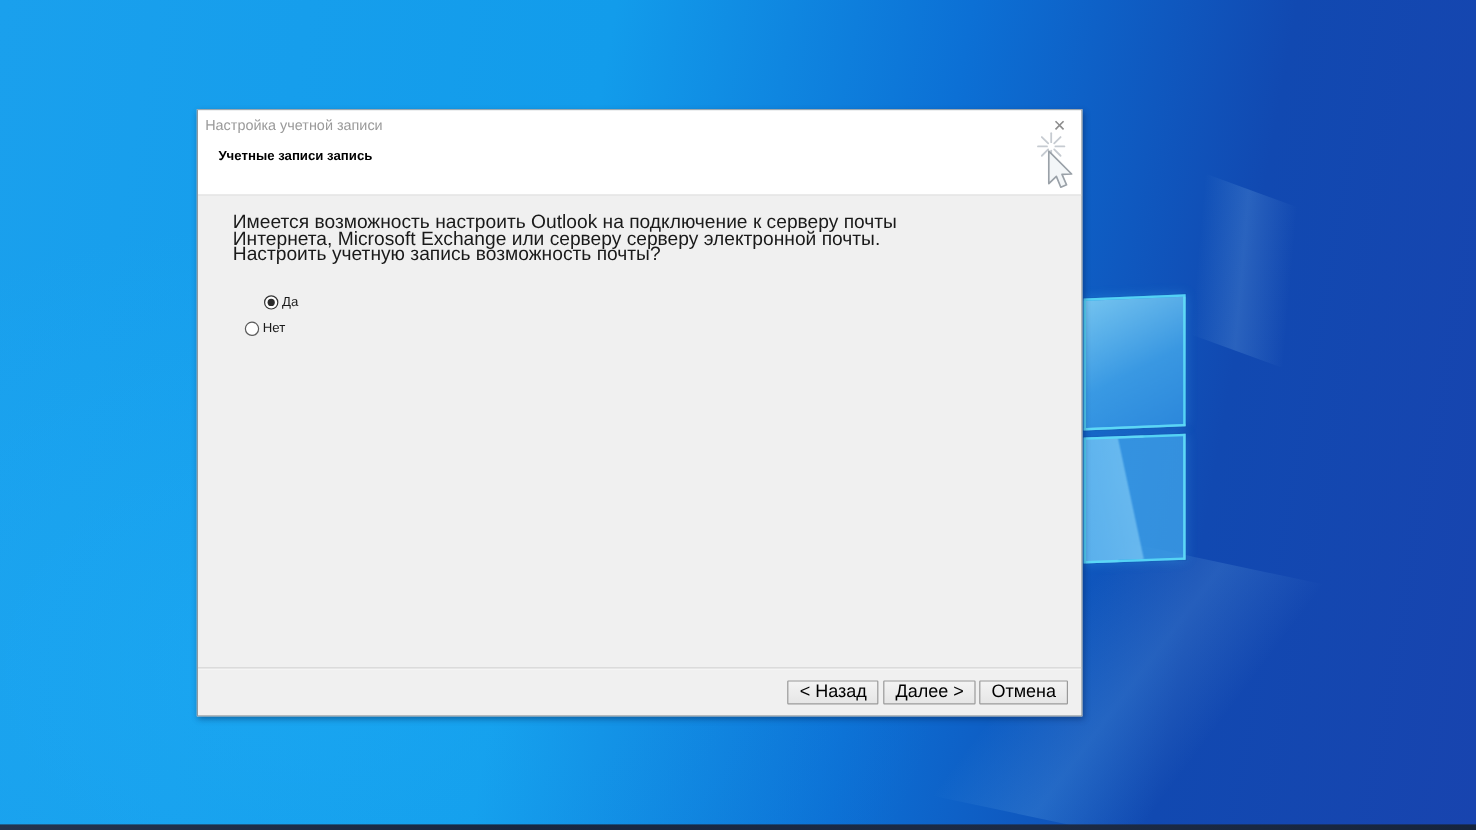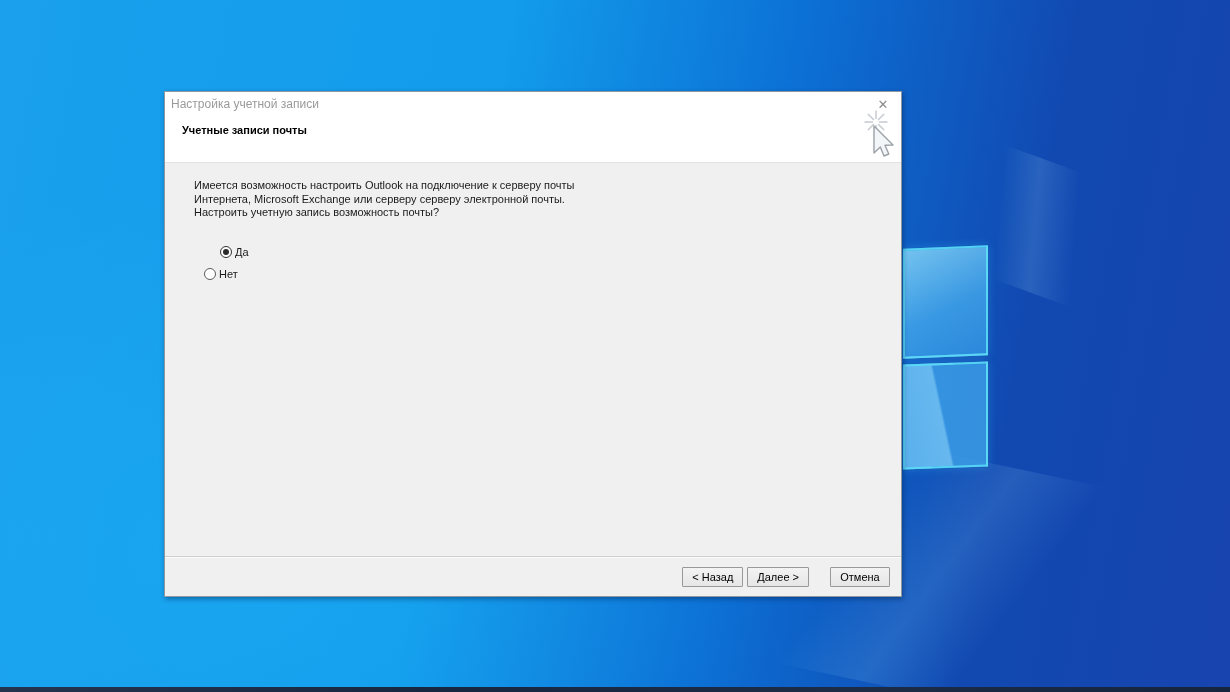--- a/index.html
+++ b/index.html
@@ -65,21 +65,21 @@
     font-size:11px; font-weight:bold; color:#000000; white-space:nowrap;
   }
   .busy-cursor { position:absolute; right:3px; top:18px; width:36px; height:50px; z-index:5; }
 
   .body-area {
     position:relative; height:394px; background:#f0f0f0;
     border-top:1px solid #e2e2e2;
   }
   .body-text {
     position:absolute; left:29px; top:16px;
-    font-size:11px; line-height:13.5px; color:#1a1a1a; white-space:nowrap;
+    font-size:16px; line-height:13.5px; color:#1a1a1a; white-space:nowrap;
   }
   .option {
     position:absolute; left:39px; display:flex; align-items:center;
     font-size:11px; color:#1a1a1a; cursor:default;
   }
   .option-yes { top:83px;margin-left:16px; }
   .option-no  { top:105px;justify-content:space-between; }
   .radio {
     width:12px; height:12px; border-radius:50%;
     border:1px solid #5a5a5a; background:#ffffff;
@@ -92,26 +92,26 @@
   }
 
   .footer {
     height:40px; background:#f0f0f0; border-top:1px solid #cfcfcf;
     box-shadow:inset 0 1px 0 #fafafa;
     display:flex; align-items:center; justify-content:flex-end;
     padding-right:11px;
   }
   .btn {
     min-width:60px; height:20px; padding:0 9px;
-    font-family:inherit; font-size:11px; color:#000000;
+    font-family:inherit; font-size:15px; color:#000000;
     background:linear-gradient(#f3f3f3, #e6e6e6);
     border:1px solid #999999; border-radius:1px;
     margin-left:4px; cursor:default;
   }
-  .btn-cancel { margin-left:21px; }
+  .btn-cancel { margin-left:3px; }
 </style>
 </head>
 <body>
 
 <div class="desktop">
   <div class="beam beam-top"></div>
   <div class="beam beam-bottom"></div>
   <div class="pane pane-top"></div>
   <div class="pane pane-bottom"></div>
   <div class="taskbar"></div>
@@ -120,21 +120,21 @@
 <div class="dialog">
 
   <div class="titlebar">
     <span class="dialog-title">Настройка учетной записи</span>
     <span class="close-btn">
       <span>✕</span>
     </span>
   </div>
 
   <div class="header-area">
-    <span class="page-title">Учетные записи почты</span>
+    <span class="page-title">Учетные записи запись</span>
   </div>
 
   <svg class="busy-cursor" viewBox="0 0 36 50">
     <g stroke="#c6cbd1" stroke-width="1.5" stroke-linecap="round">
       <line x1="17.5" y1="12" x2="25" y2="12"></line>
       <line x1="16.5" y1="9.5" x2="21.8" y2="4.2"></line>
       <line x1="14" y1="8.5" x2="14" y2="1"></line>
       <line x1="11.5" y1="9.5" x2="6.2" y2="4.2"></line>
       <line x1="10.5" y1="12" x2="3" y2="12"></line>
       <line x1="11.5" y1="14.5" x2="6.2" y2="19.8"></line>

